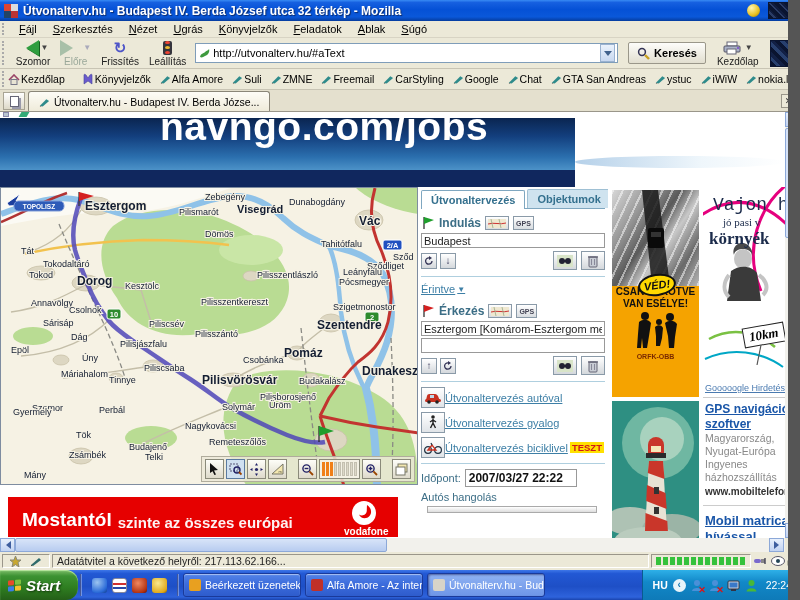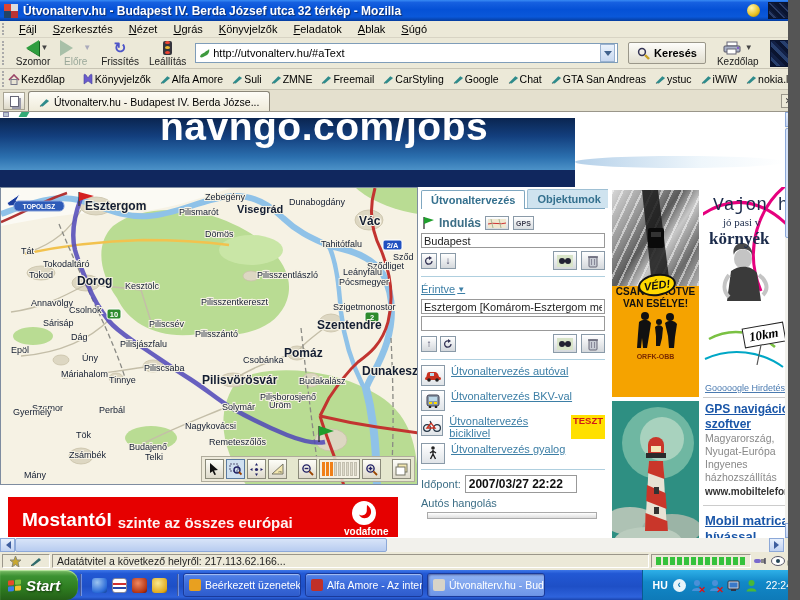--- a/index.html
+++ b/index.html
@@ -111,21 +111,21 @@
   .btnrow{display:flex;align-items:center;margin:3px 0 6px;}
   .sqbtn{width:16px;height:16px;border:1px solid #8a9aa8;background:linear-gradient(#fff,#d4d8dc);
     display:flex;align-items:center;justify-content:center;font-size:10px;color:#335;margin-right:3px;padding:0;}
   .bigbtn{width:24px;height:19px;border:1px solid #8a9aa8;background:linear-gradient(#fff,#d4d8dc);
     display:flex;align-items:center;justify-content:center;margin-left:4px;padding:0;}
   .spacer{flex:1;}
   .pdiv{border-top:1px solid #AFCFDF;margin:5px 0;}
   a.plink{color:#3D7FA6;text-decoration:underline;cursor:pointer;}
   .erintve{display:inline-flex;align-items:center;gap:2px;margin:1px 0 2px;}
   .caret{font-size:8px;color:#3D7FA6;}
-  .rlink-row{display:flex;gap:6px;margin:4px 0;}
+  .rlink-row{display:flex;align-items:center;margin:4px 0;}
   .rlink-icon{width:24px;height:21px;border:1px solid #8a9aa8;background:linear-gradient(#fff,#e0e4e8);
     display:flex;align-items:center;justify-content:center;}
   .teszt{background:#FFE000;color:#D01818;font-weight:bold;font-size:9.5px;padding:0 2px;margin-left:2px;}
   .time-row{display:flex;align-items:center;gap:4px;margin:4px 0;color:#3C6E86;}
   #time-box{border:1px solid #999;background:#fff;padding:1px 3px;min-width:112px;color:#111;font-weight:bold;font-size:12px;}
   #tuning{color:#3C6E86;margin:3px 0;}
   #partial-select{height:7px;width:170px;border:1px solid #aaa;background:linear-gradient(#fff,#ddd);margin-left:6px;}
 
   
   #ads{position:absolute;left:608px;top:75px;width:177px;height:365px;background:#fff;overflow:hidden;}
@@ -678,20 +678,35 @@
             </svg>
           </button>
       </div>
 
       <div class="pdiv"></div>
       <a class="plink erintve">
           <span>Érintve</span>
           <span class="caret">▼</span>
         </a>
 
+      <div class="phead">
+        <svg width="14" height="14" viewBox="0 0 14 14">
+            <line x1="3" y1="1" x2="3" y2="13" stroke="#333" stroke-width="1.3"></line>
+            <path d="M3,1 L13,4 L3,8 Z" fill="#D42020"></path>
+          </svg>
+        <span class="plabel">Érkezés</span>
+        <button class="mini-btn" style="width:24px;">
+            <svg width="18" height="9" viewBox="0 0 18 9">
+              <rect width="18" height="9" fill="#EFE8D0"></rect>
+              <path d="M0,5 C6,3 12,6 18,4" stroke="#C33" stroke-width="1" fill="none"></path>
+              <path d="M3,0 L5,9 M11,0 L13,9" stroke="#9A8" stroke-width="0.8"></path>
+            </svg>
+          </button>
+        <button class="mini-btn">GPS</button>
+      </div>
       <input class="pinput" value="Esztergom [Komárom-Esztergom megye]" style="">
       <input class="pinput" value="" style="">
       <div class="btnrow">
         <button class="sqbtn">↑</button>
         <button class="sqbtn">
             <svg width="10" height="10" viewBox="0 0 10 10">
               <path d="M8,5 A3.2,3.2 0 1 1 5,1.8" fill="none" stroke="#335" stroke-width="1.3"></path>
               <path d="M5,0 L8,2 L5,4 Z" fill="#335"></path>
             </svg>
           </button>
@@ -723,51 +738,38 @@
                 <rect x="1" y="7" width="16" height="3" rx="1.5" fill="#C83020"></rect>
                 <rect x="6" y="3" width="4" height="3" fill="#BCD8E8"></rect>
                 <circle cx="5" cy="10" r="1.8" fill="#222"></circle>
                 <circle cx="13" cy="10" r="1.8" fill="#222"></circle>
               </svg>
             </span>
             <a class="plink">Útvonaltervezés autóval</a>
           </div>
           <div class="rlink-row">
             <span class="rlink-icon">
-              <svg width="16" height="14" viewBox="0 0 16 14">
-                <rect x="2" y="1" width="12" height="11" rx="2" fill="#8898A8" stroke="#445"></rect>
-                <rect x="4" y="3" width="8" height="4" fill="#BCD8E8"></rect>
-                <rect x="4" y="8" width="3" height="2" fill="#FD0"></rect>
-                <rect x="9" y="8" width="3" height="2" fill="#FD0"></rect>
-                <circle cx="5" cy="13" r="1.3" fill="#222"></circle>
-                <circle cx="11" cy="13" r="1.3" fill="#222"></circle>
+              <svg width="10" height="15" viewBox="0 0 10 15">
+                <circle cx="5" cy="2" r="1.8" fill="#222"></circle>
+                <path d="M5,4 L5,8 M5,5 L2,7 M5,5 L8,7 M5,8 L2.5,13 M5,8 L7.5,13" stroke="#222" stroke-width="1.4" fill="none"></path>
               </svg>
             </span>
-            <a class="plink">Útvonaltervezés BKV-val</a>
+            <a class="plink">Útvonaltervezés gyalog</a>
           </div>
           <div class="rlink-row">
             <span class="rlink-icon">
               <svg width="18" height="12" viewBox="0 0 18 12">
                 <circle cx="4" cy="8" r="3.4" fill="none" stroke="#234" stroke-width="1.2"></circle>
                 <circle cx="14" cy="8" r="3.4" fill="none" stroke="#234" stroke-width="1.2"></circle>
                 <path d="M4,8 L8,3 L12,8 Z" fill="none" stroke="#C83020" stroke-width="1.3"></path>
                 <line x1="8" y1="3" x2="7" y2="1" stroke="#234" stroke-width="1.2"></line>
               </svg>
             </span>
             <a class="plink">Útvonaltervezés biciklivel</a>
             <span class="teszt">TESZT</span>
-          </div>
-          <div class="rlink-row">
-            <span class="rlink-icon">
-              <svg width="10" height="15" viewBox="0 0 10 15">
-                <circle cx="5" cy="2" r="1.8" fill="#222"></circle>
-                <path d="M5,4 L5,8 M5,5 L2,7 M5,5 L8,7 M5,8 L2.5,13 M5,8 L7.5,13" stroke="#222" stroke-width="1.4" fill="none"></path>
-              </svg>
-            </span>
-            <a class="plink">Útvonaltervezés gyalog</a>
           </div>
         </div>
       <div class="pdiv"></div>
 
       <div class="time-row">
         <span>Időpont:</span>
         <span id="time-box">2007/03/27 22:22</span>
       </div>
       <div id="tuning">Autós hangolás</div>
       <div id="partial-select"></div>

